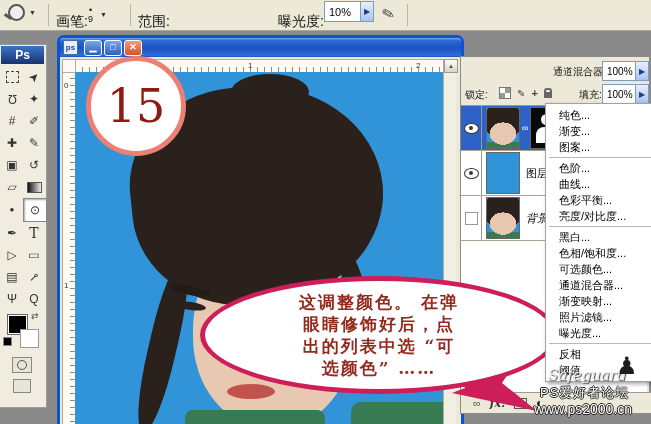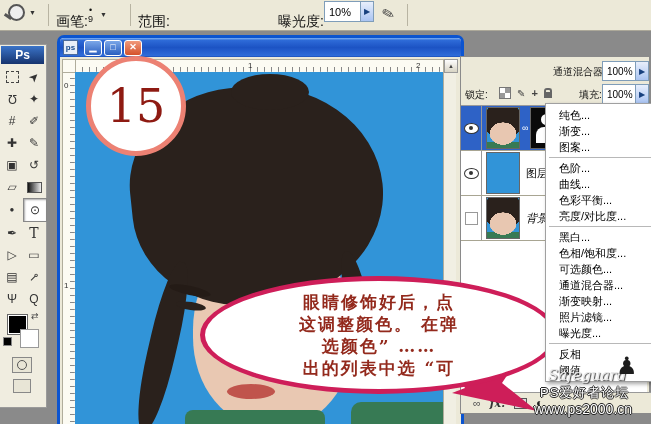--- a/index.html
+++ b/index.html
@@ -319,24 +319,24 @@
   <div class="menu-sep"></div>
   <div class="menu-item">反相</div>
   <div class="menu-item">阈值</div>
 </div>
 
 <svg id="tail-svg" class="abs" width="651" height="424">
   <polygon points="448,360 465,388 452,393 537,411 502,383 516,362" fill="#ce1e59"></polygon>
 </svg>
 
 <div id="speech-bubble" class="abs">
+  <span class="bubble-line">这调整颜色。 在弹</span>
   <span class="bubble-line">眼睛修饰好后，点</span>
-  <span class="bubble-line">这调整颜色。 在弹</span>
+  <span class="bubble-line">出的列表中选 “可</span>
   <span class="bubble-line">选颜色” ……</span>
-  <span class="bubble-line">出的列表中选 “可</span>
 </div>
 
 <div id="badge" class="abs">
   <span>15</span>
 </div>
 
 <span id="wm-brand" class="abs">Safeguard</span>
 <span id="wm-mascot" class="abs">♟</span>
 <span class="abs wm" style="left:540px;top:384px;font-size:13px;letter-spacing:1px;">PS爱好者论坛</span>
 <span class="abs wm" style="left:534px;top:401px;font-size:14px;">www.ps2000.cn</span>

